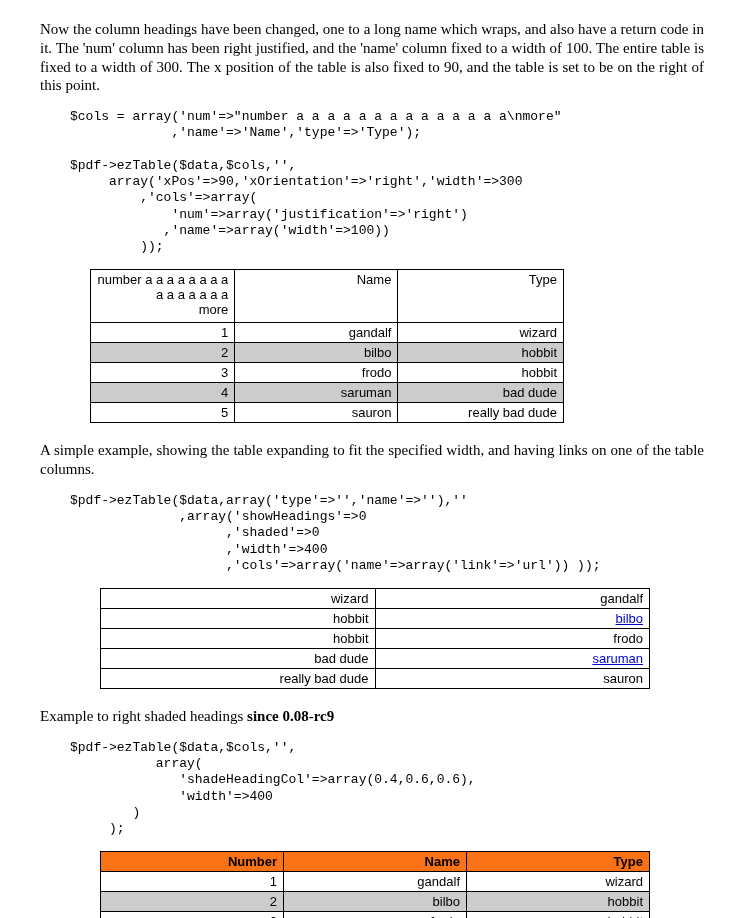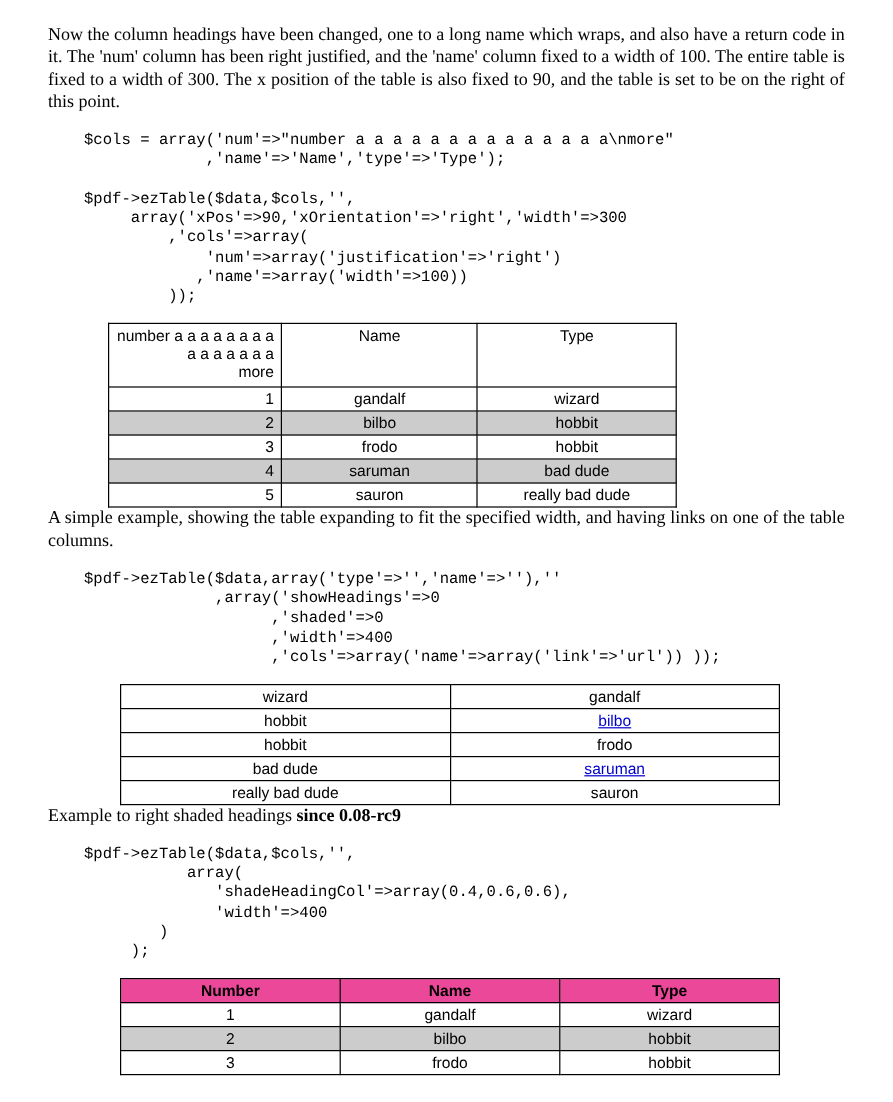--- a/index.html
+++ b/index.html
@@ -18,47 +18,48 @@
     margin: 0 0 14px 0;
   }
   pre.code {
     font-family: 'Courier New', Courier, monospace;
     font-size: 13px;
     white-space: pre;
     margin: 0 0 14px 30px;
     line-height: 1.25;
   }
   .tbl-wrap {
+    margin-bottom: 18px;
   }
   table {
     border-collapse: collapse;
   }
   td, th {
     border: 1px solid #000;
     padding: 2px 6px;
     font-family: Arial, Helvetica, sans-serif;
     font-size: 13px;
     vertical-align: top;
-    text-align: center;
+    text-align: right;
   }
   
   .t1 { width: 474px; margin-left: 50px; }
   .t1 .c-num { width: 140px; text-align: right; }
   .t1 .c-name { width: 160px; }
   .t1 .c-type { width: 164px; }
   .t1 .hdr td { height: 48px; }
   .t1 .shade td { background: #ccc; }
   
   .t2 { width: 550px; margin-left: 60px; }
   .t2 td { width: 50%; }
   .t2 a { color: #0000cc; text-decoration: underline; }
   
   .t3 { width: 550px; margin-left: 60px; }
   .t3 td { width: 33.33%; }
-  .t3 .hdr td { background: #ec4899; font-weight: bold; }
+  .t3 .hdr td { background: #f97316; font-weight: bold; }
   .t3 .shade td { background: #ccc; }
   .bold { font-weight: bold; }
 </style>
 </head>
 <body>
 
 <p class="para">Now the column headings have been changed, one to a long name which wraps, and also have a return code in it. The 'num' column has been right justified, and the 'name' column fixed to a width of 100. The entire table is fixed to a width of 300. The x position of the table is also fixed to 90, and the table is set to be on the right of this point.</p>
 
 <pre class="code">$cols = array('num'=&gt;"number a a a a a a a a a a a a a a\nmore"
              ,'name'=&gt;'Name','type'=&gt;'Type');

